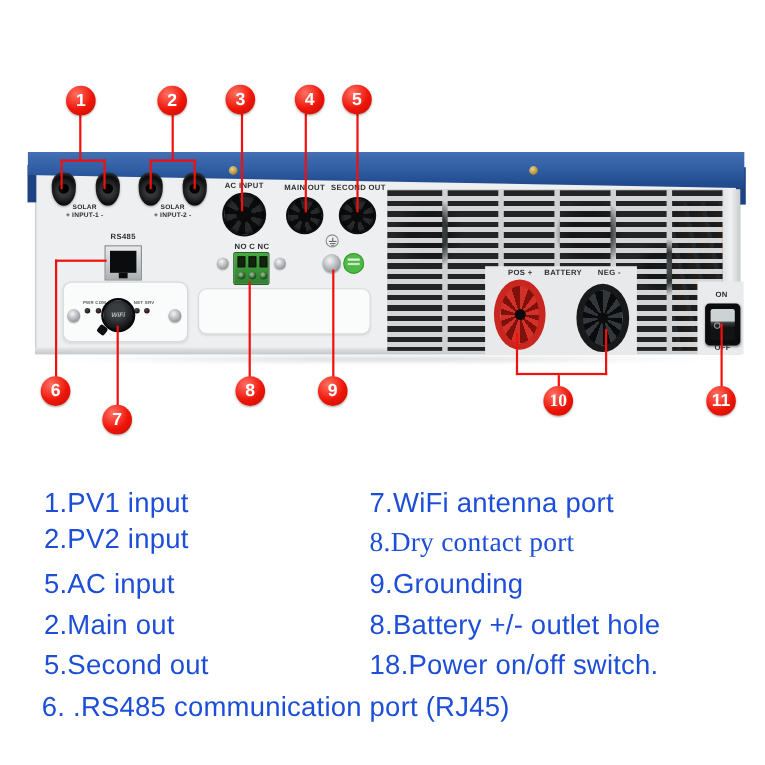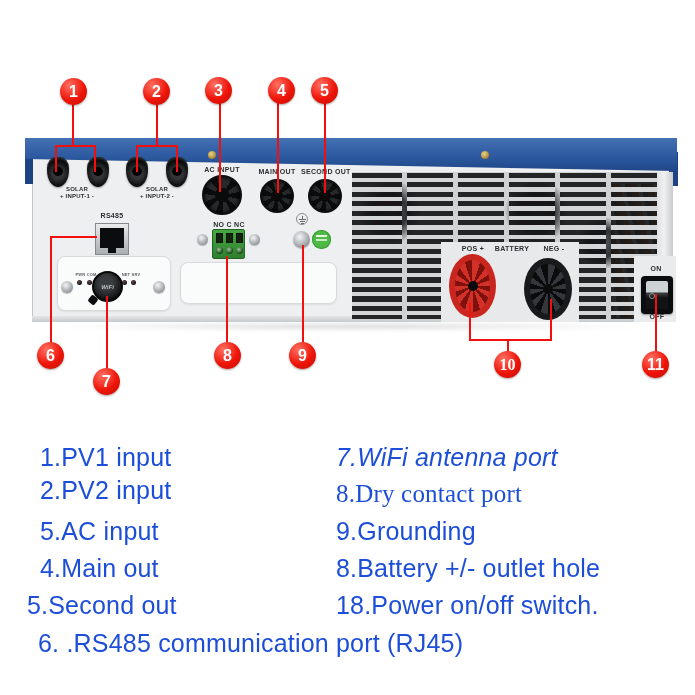--- a/index.html
+++ b/index.html
@@ -207,23 +207,23 @@
   <div class="co" style="left:93px;top:368px;">7</div>
   <div class="co" style="left:214px;top:342px;">8</div>
   <div class="co" style="left:289px;top:342px;">9</div>
   <div class="co" style="left:494px;top:351px;font-family:Liberation Serif, serif;">10</div>
   <div class="co" style="left:642px;top:351px;">11</div>
 
   <div>
     <div class="leg" style="left:40px;top:443px;">1.PV1 input</div>
     <div class="leg" style="left:40px;top:476px;">2.PV2 input</div>
     <div class="leg" style="left:40px;top:517px;">5.AC input</div>
-    <div class="leg" style="left:40px;top:554px;">4.Main out</div>
-    <div class="leg" style="left:27px;top:591px;">5.Second out</div>
-    <div class="leg" style="left:336px;top:443px;font-style:italic;">7.WiFi antenna port</div>
+    <div class="leg" style="left:40px;top:554px;">2.Main out</div>
+    <div class="leg" style="left:40px;top:591px;">5.Second out</div>
+    <div class="leg" style="left:336px;top:443px;">7.WiFi antenna port</div>
     <div class="leg" style="left:336px;top:480px;font-family:Liberation Serif, serif;">8.Dry contact port</div>
     <div class="leg" style="left:336px;top:517px;text-align:right;">9.Grounding</div>
     <div class="leg" style="left:336px;top:554px;">8.Battery +/- outlet hole</div>
     <div class="leg" style="left:336px;top:591px;">18.Power on/off switch.</div>
     <div class="leg" style="left:38px;top:629px;">6. .RS485 communication port (RJ45)</div>
   </div>
 
 </div>
 
 </body></html>

